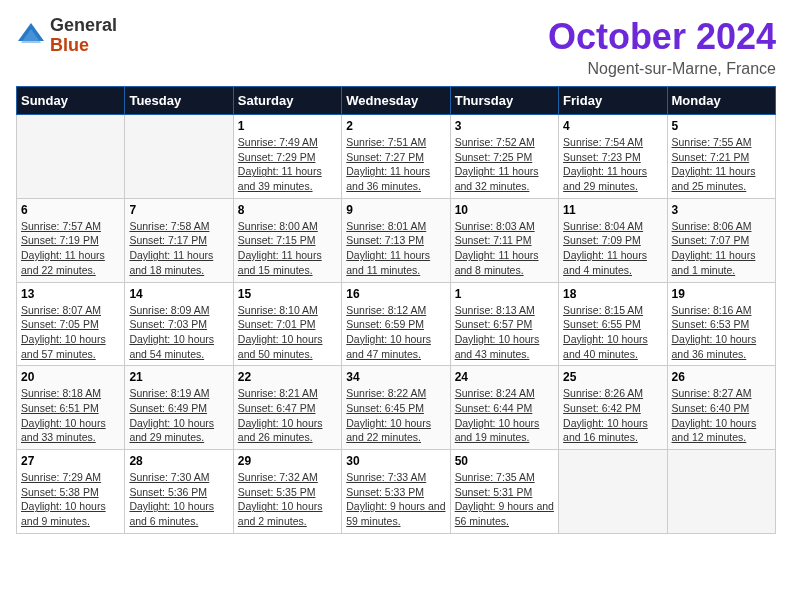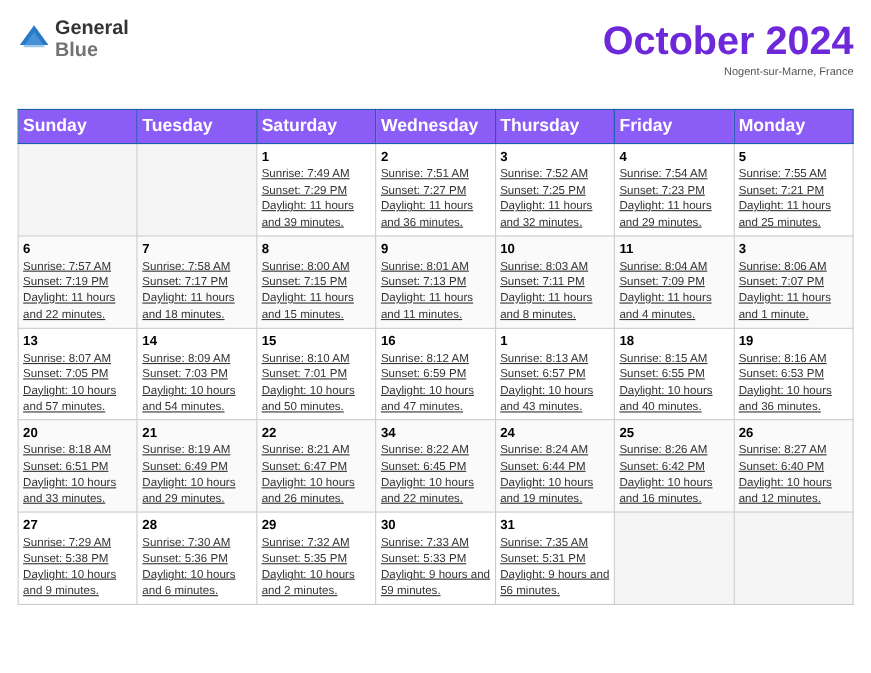--- a/index.html
+++ b/index.html
@@ -7,70 +7,70 @@
       font-family: Arial, sans-serif;
       background: #fff;
       width: 792px;
       min-height: 612px;
       padding: 16px;
     }
     .header {
       display: flex;
       justify-content: space-between;
       align-items: flex-start;
-      margin-bottom: 28px;
+      margin-bottom: 8px;
     }
     .logo {
       display: flex;
       align-items: center;
       gap: 4px;
     }
     .logo-text {
       display: flex;
       flex-direction: column;
       line-height: 1.1;
     }
     .logo-general {
       font-size: 18px;
       font-weight: bold;
       color: #333;
     }
     .logo-blue {
       font-size: 18px;
       font-weight: bold;
-      color: #737373;
+      color: #c2410c;
     }
     .logo-icon {
       width: 30px;
       height: 30px;
     }
     .title-area {
       text-align: right;
     }
     .month-title {
       font-size: 36px;
       font-weight: bold;
       color: #6d28d9;
     }
     .location {
-      font-size: 10px;
+      font-size: 16px;
       color: #555;
       margin-top: 2px;
     }
     table {
       width: 100%;
       border-collapse: collapse;
       font-size: 11px;
     }
     thead th {
-      background-color: #8b5cf6;
+      background-color: #0f172a;
       color: #fff;
       padding: 6px 4px;
       text-align: left;
-      font-size: 16px;
+      font-size: 13px;
       font-weight: bold;
       border: 1px solid #1a5fa8;
     }
     td {
       border: 1px solid #ccc;
       vertical-align: top;
       padding: 4px;
       width: calc(100% / 7);
       min-height: 70px;
       background: #fff;
@@ -253,20 +253,20 @@
         </td>
         <td>
           <span class="day-num">29</span>
           <div class="cell-text">Sunrise: 7:32 AM<br>Sunset: 5:35 PM<br>Daylight: 10 hours and 2 minutes.</div>
         </td>
         <td>
           <span class="day-num">30</span>
           <div class="cell-text">Sunrise: 7:33 AM<br>Sunset: 5:33 PM<br>Daylight: 9 hours and 59 minutes.</div>
         </td>
         <td>
-          <span class="day-num">31</span>
+          <span class="day-num">50</span>
           <div class="cell-text">Sunrise: 7:35 AM<br>Sunset: 5:31 PM<br>Daylight: 9 hours and 56 minutes.</div>
         </td>
         <td class="empty"></td>
         <td class="empty"></td>
       </tr>
     </tbody>
 </table>
 
 </body></html>

